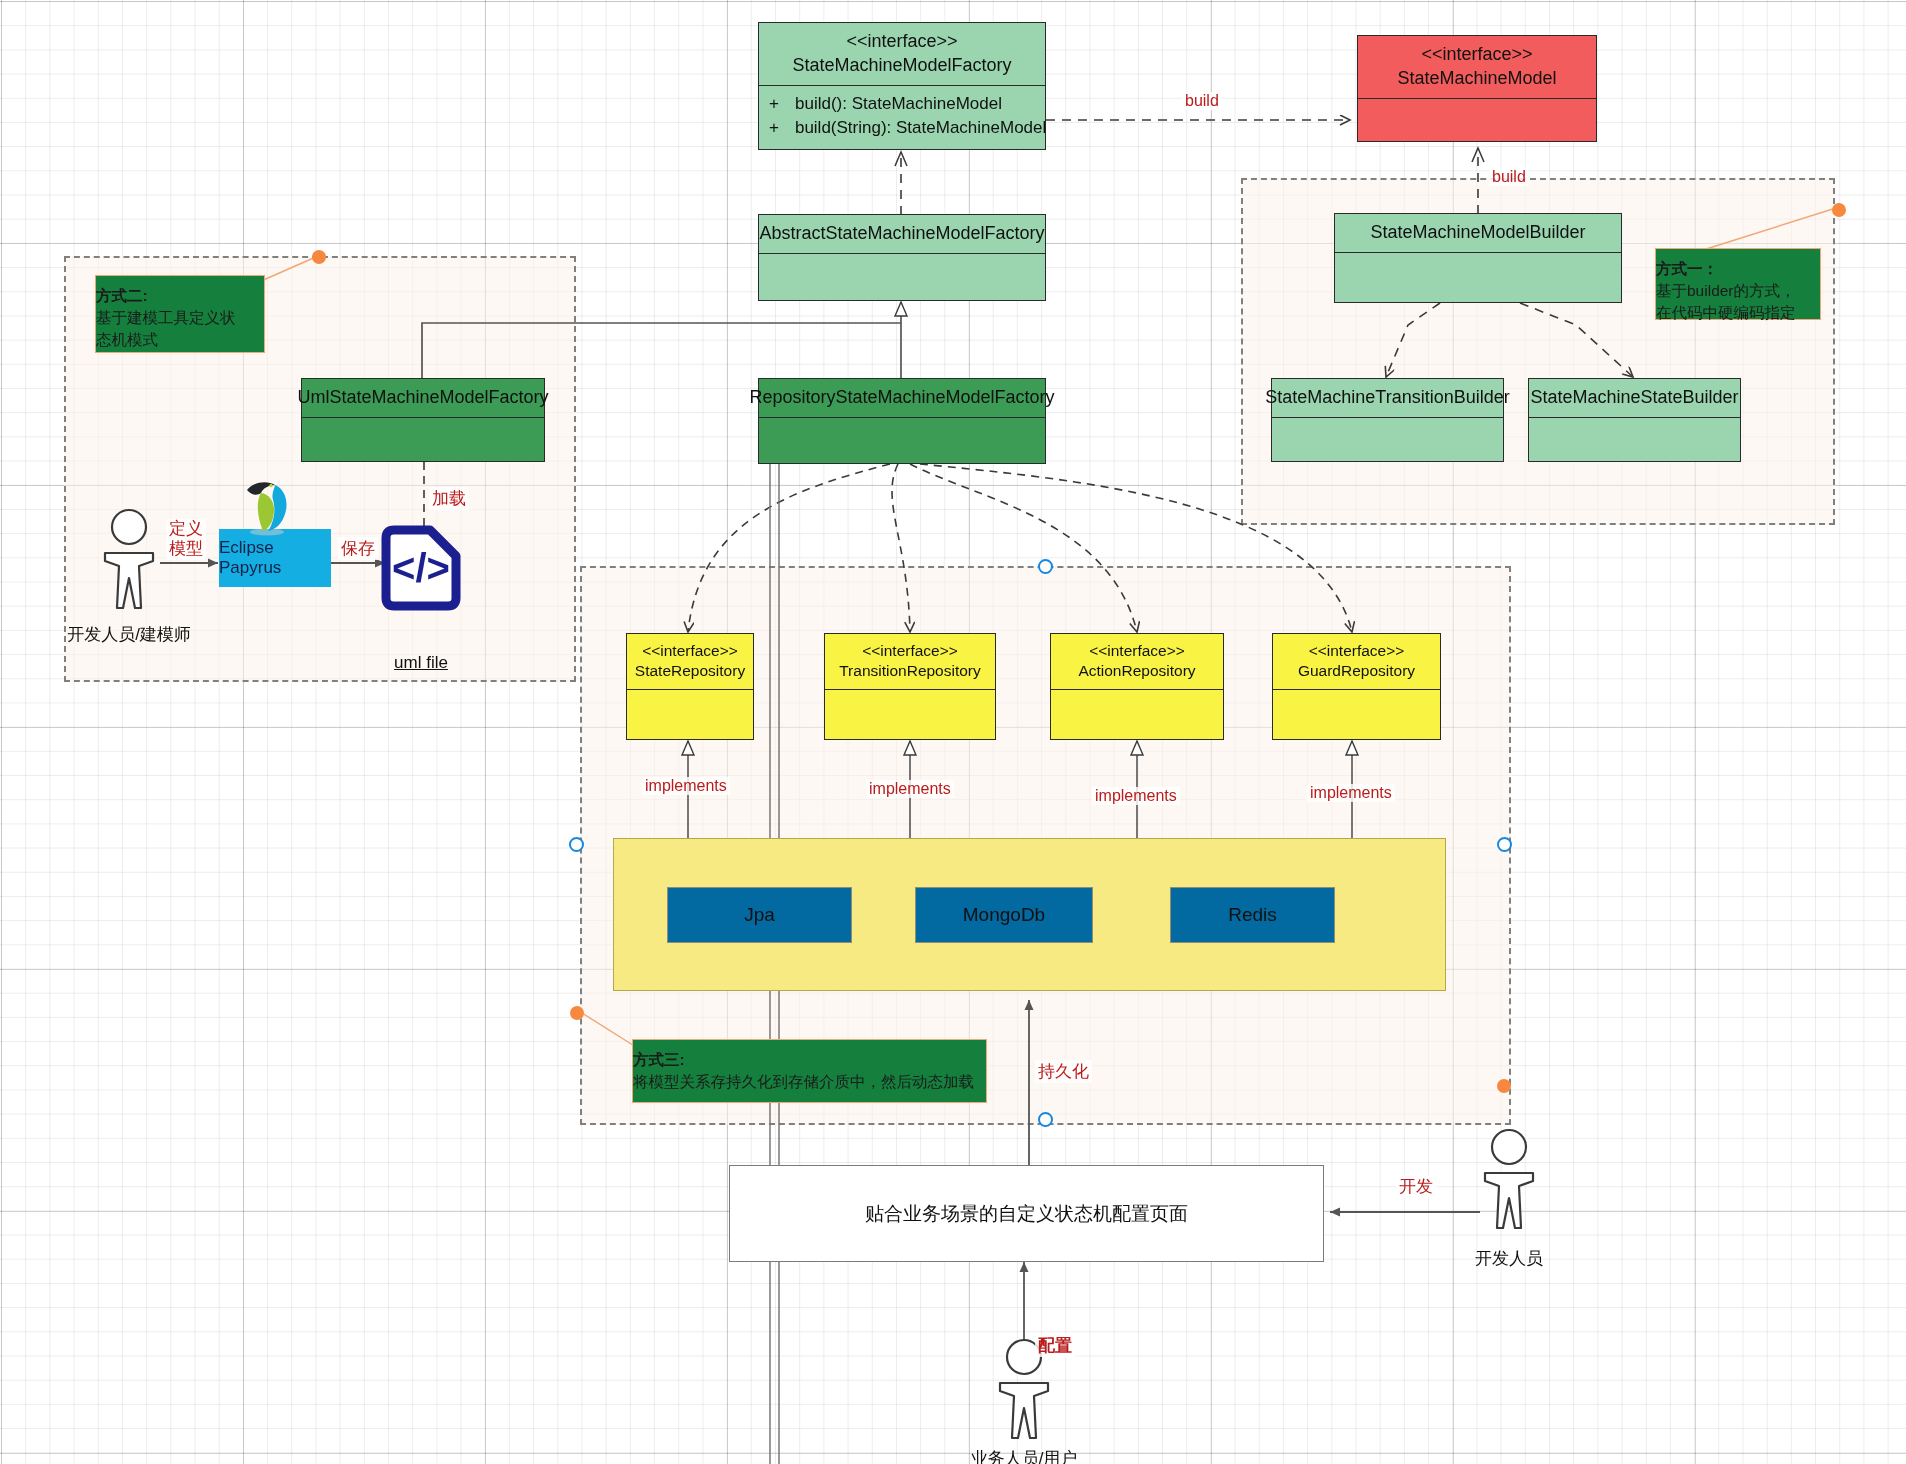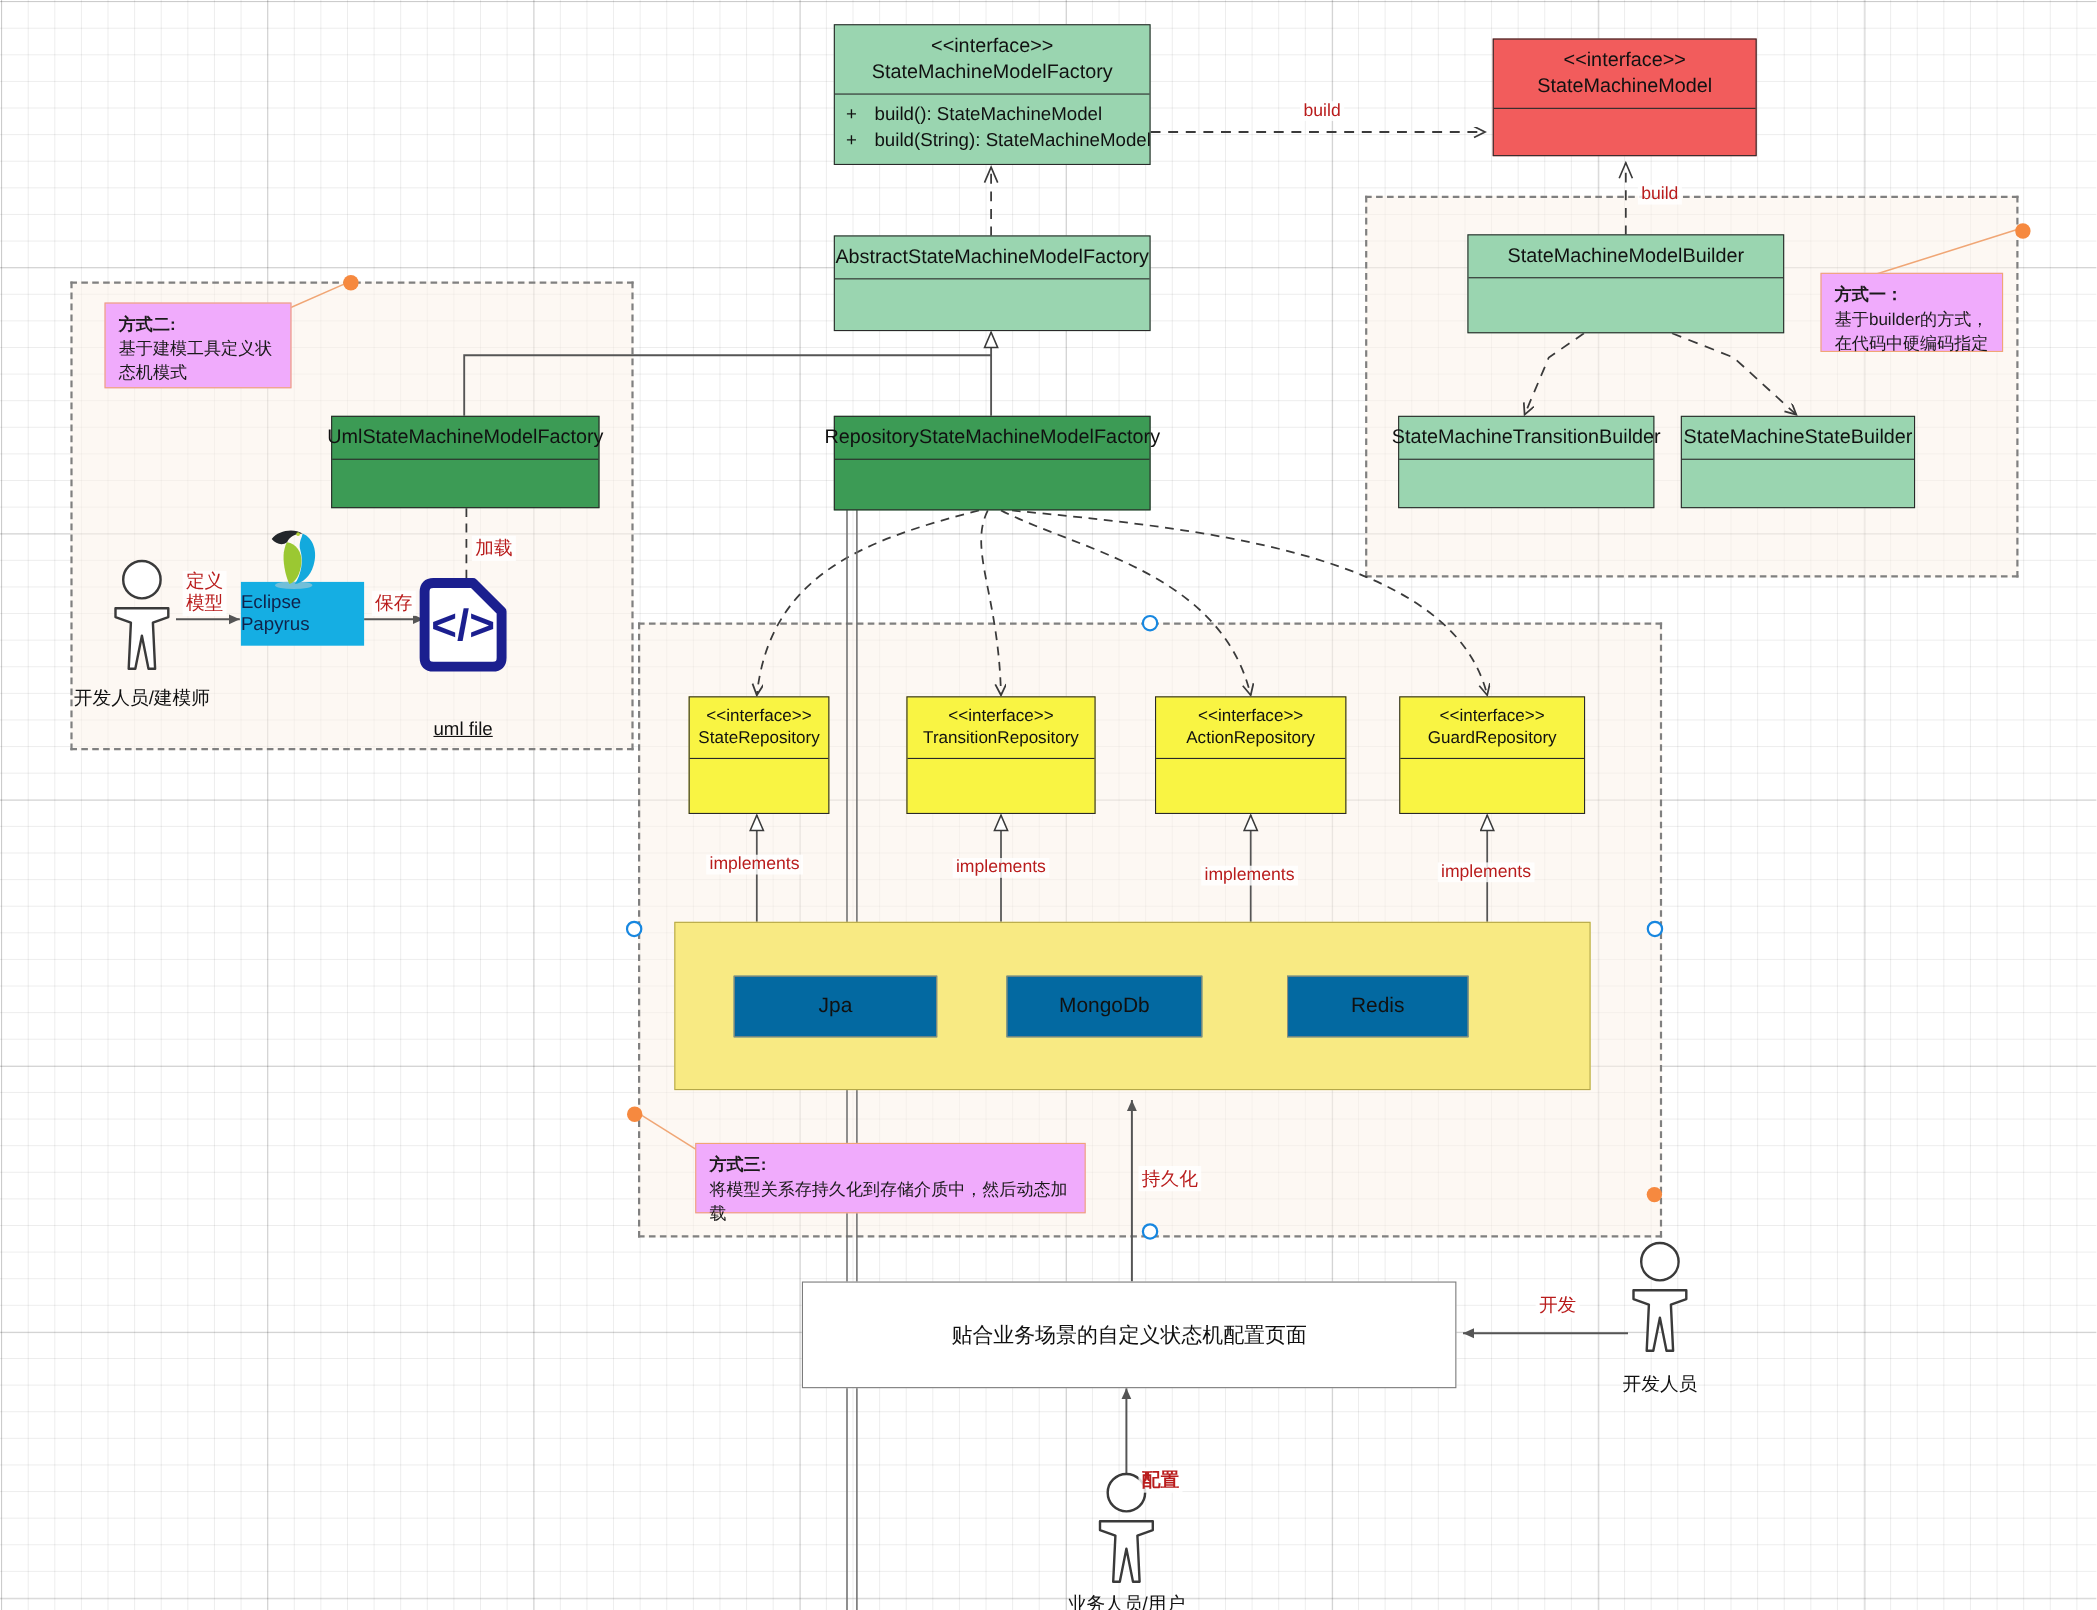--- a/index.html
+++ b/index.html
@@ -77,22 +77,22 @@
   .store-item{
     position:absolute;box-sizing:border-box;
     background:#0369a1;border:1px solid #8d8d78;
     display:flex;align-items:center;justify-content:center;
     font-size:19px;color:#111;
   }
 
   
   .note{
     position:absolute;box-sizing:border-box;
-    background:#f0abfc;border:1px solid #f0a675;
-    padding:9px 12px;
+    background:#15803d;border:1px solid #f0a675;
+    padding:9px 0;
     font-size:15.5px;line-height:1.42;color:#1a1a1a;
   }
   .note .nt-title{font-weight:bold;display:block;}
   .note .nt-line{display:block;}
 
   
   .elabel{
     position:absolute;
     font-size:16px;color:#b91c1c;
     background:rgba(255,255,255,0.82);

